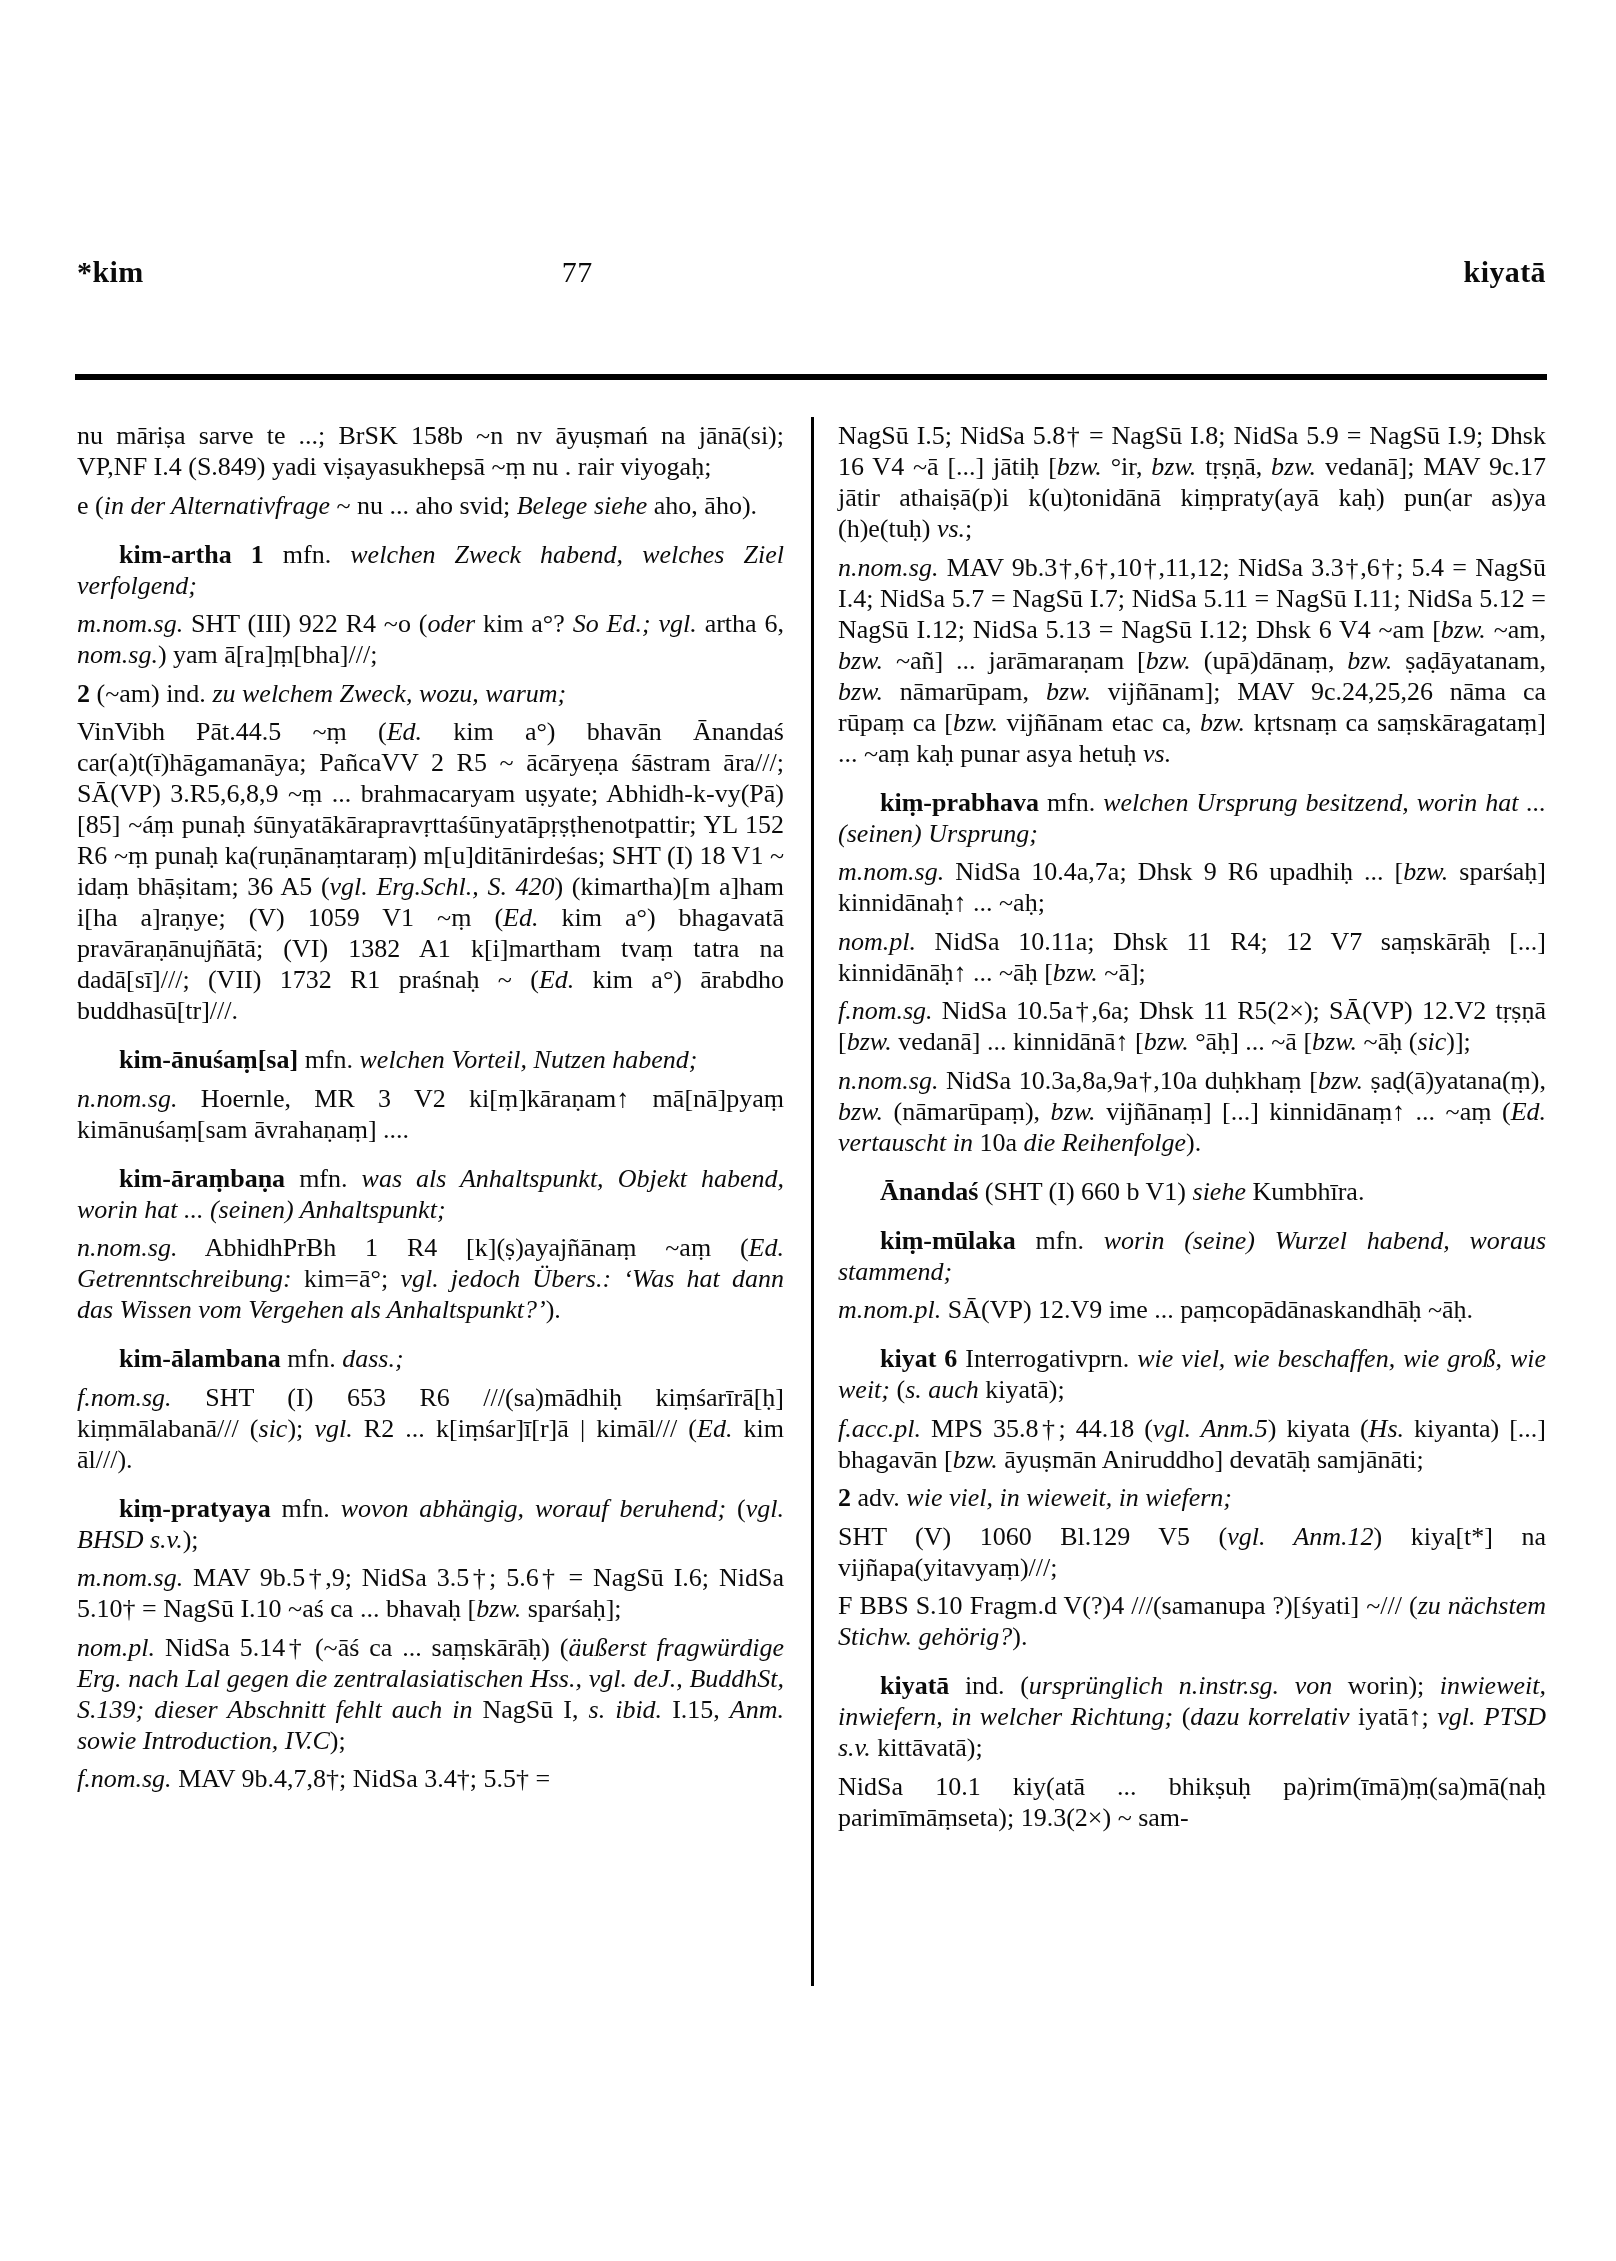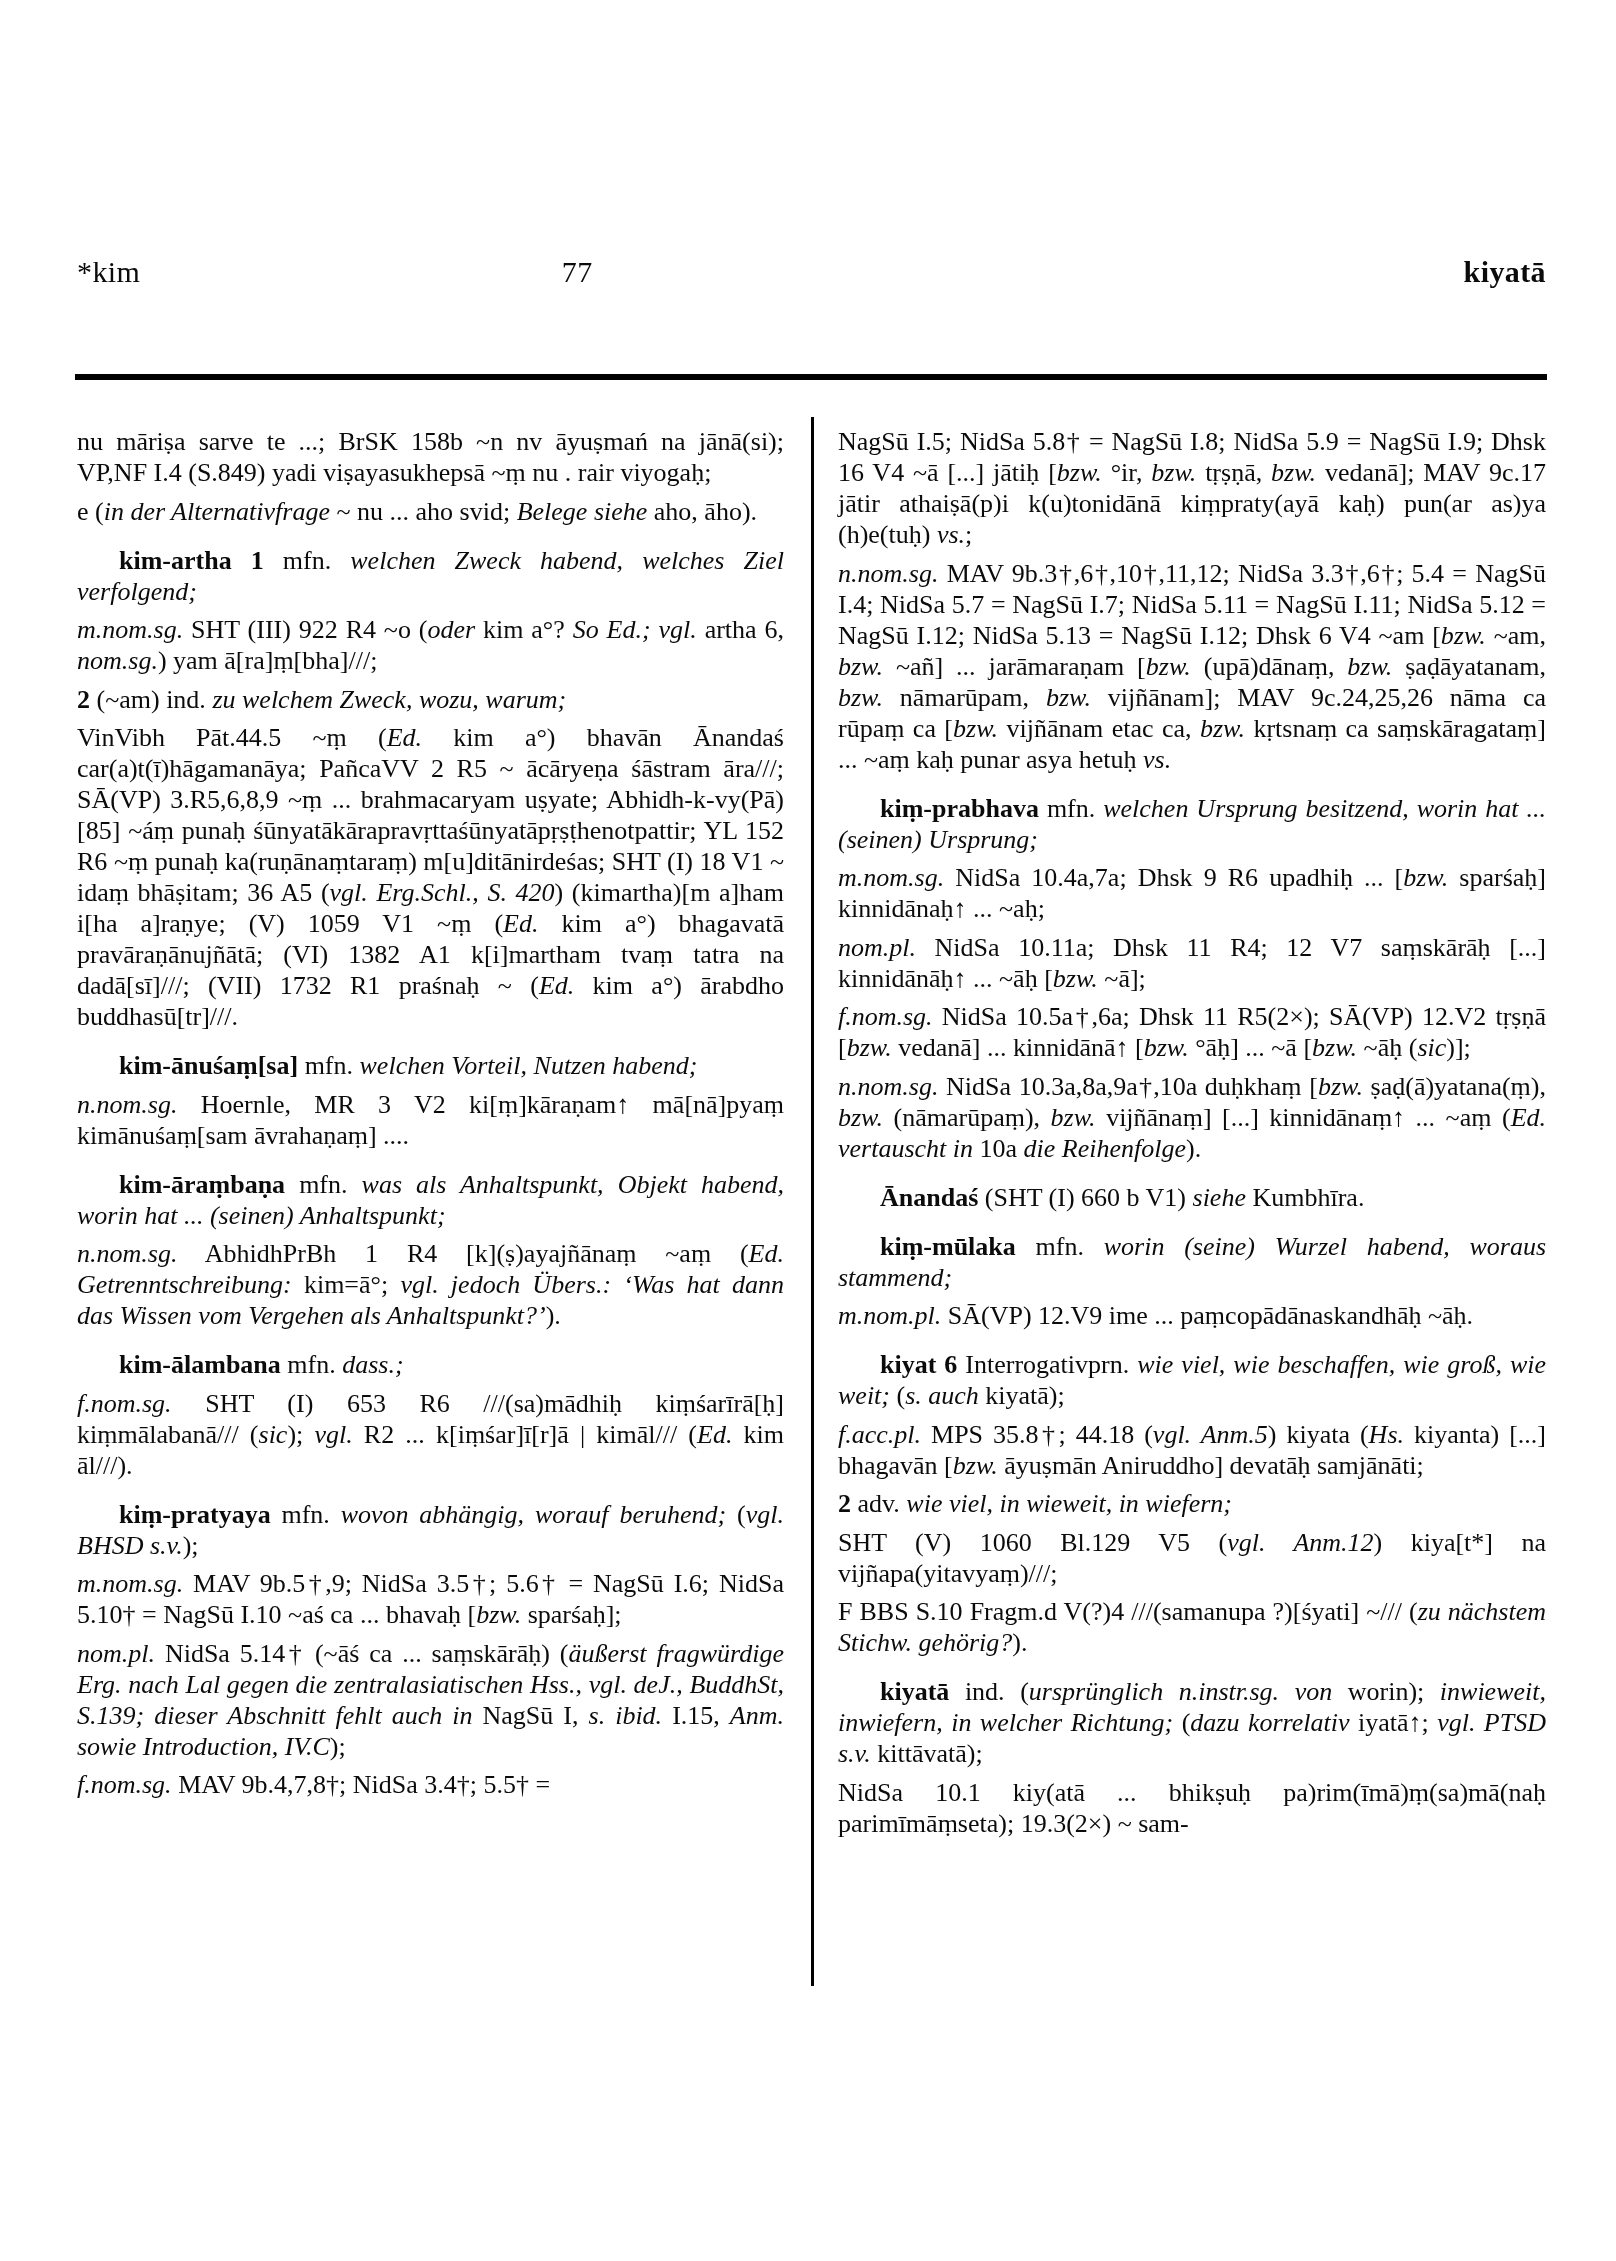--- a/index.html
+++ b/index.html
@@ -9,41 +9,41 @@
     font-family:"Liberation Serif","DejaVu Serif",serif;
     color:#0b0b0b;
   }
   .page { position:relative; width:1616px; height:2261px; background:#ffffff; overflow:hidden; }
 
   .header {
     position:absolute; top:255px; left:77px; width:1469px;
     display:flex; align-items:baseline;
     font-size:30px; letter-spacing:0.4px;
   }
-  .header .hl { width:33%; font-weight:normal; text-align:left; }
+  .header .hl { width:33%; font-weight:bold; text-align:left; }
   .header .hc { width:34%; font-weight:normal; text-align:left; }
   .header .hr { width:33%; font-weight:bold; text-align:right; }
 
   .rule { position:absolute; top:374px; left:75px; width:1472px; height:6px; background:#000; }
 
   .cols { position:absolute; top:420px; left:77px; width:1469px; }
   .col { position:absolute; top:0; }
   .col.left  { left:0;      width:707px; }
   .col.right { left:761px; width:708px; }
   .divider { position:absolute; top:-3px; left:734px; width:3px; height:1569px; background:#000; }
 
   .col p {
     margin:0; padding:0;
     font-size:26px; line-height:31px;
     text-align:justify;
     hyphens:none;
   }
   .col p.entry { text-indent:42px; margin-top:18px; }
   .col p.body  { margin-top:7.5px; }
-  .col p.cont  { margin-top:6px; }
+  .col p.cont  { margin-top:0; }
   .it { font-style:italic; }
   .bd { font-weight:bold; }
 </style>
 </head>
 <body>
 
 <div class="page">
 
   <div class="header">
     <span class="hl">*kim</span>

